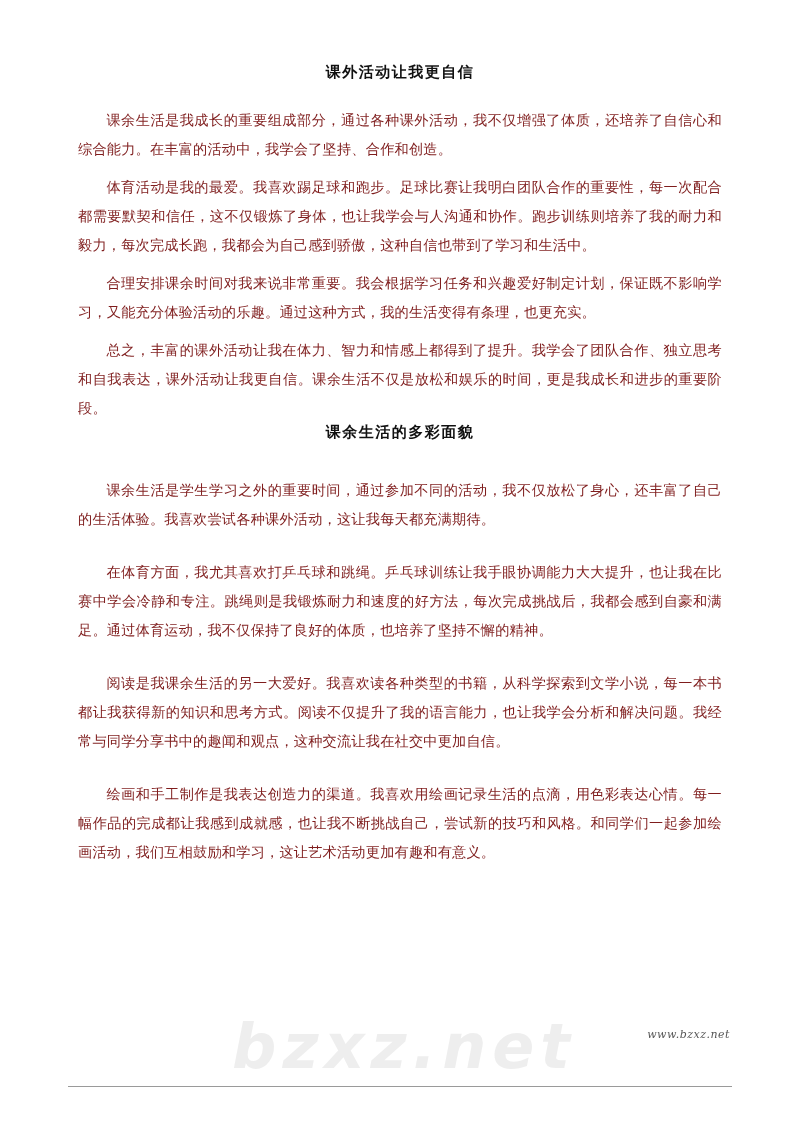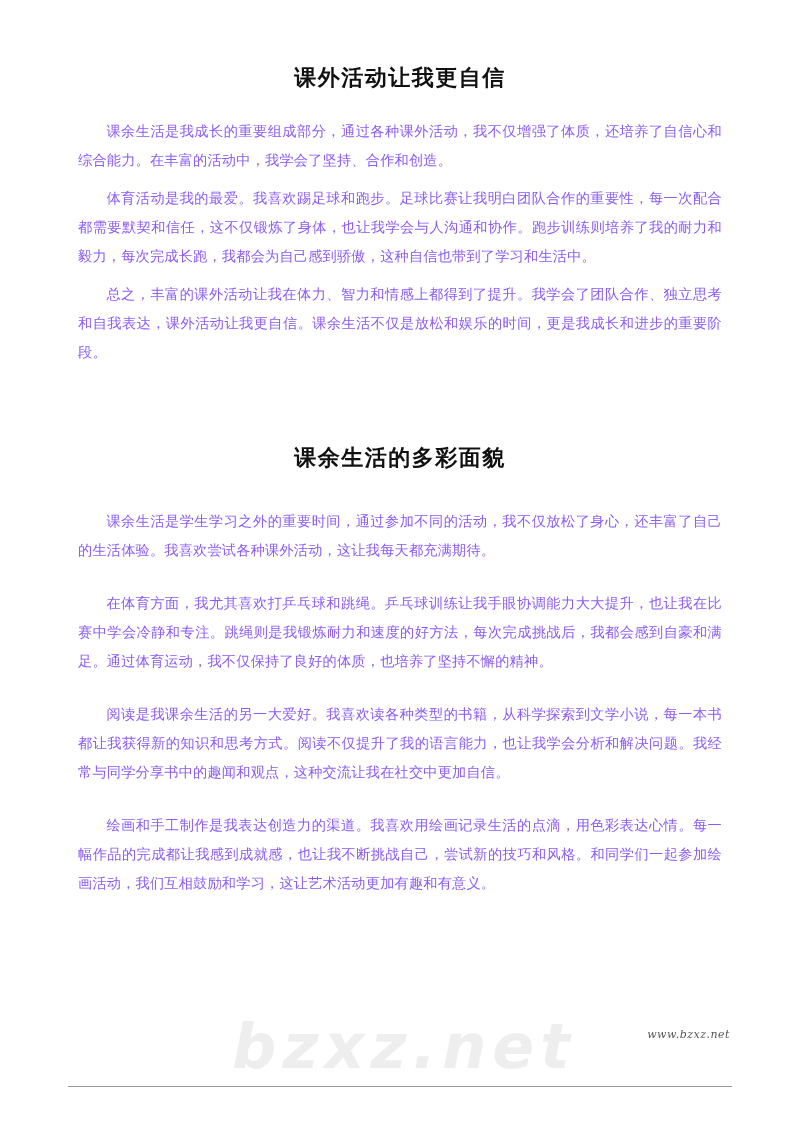--- a/index.html
+++ b/index.html
@@ -24,38 +24,38 @@
     background: #ffffff;
   }
   .content {
     position: absolute;
     left: 78px;
     top: 0;
     width: 644px;
   }
   .doc-title {
     text-align: center;
-    font-size: 22px;
+    font-size: 15px;
     font-weight: bold;
     letter-spacing: 1.5px;
     margin: 0;
     padding: 0;
     color: #111;
   }
   .title-1 { margin-top: 63px; }
-  .title-2 { margin-top: 76px; }
+  .title-2 { }
   .para {
     font-size: 14.2px;
     line-height: 29px;
     text-align: justify;
     text-justify: inter-ideograph;
     margin: 0;
     padding: 0;
     text-indent: 2em;
-    color: #8b5cf6;
+    color: #7f1d1d;
     letter-spacing: 0.2px;
   }
   .section-1 .para:first-of-type { margin-top: 24px; }
   .section-1 .para + .para { margin-top: 9px; }
   .section-2 .para:first-of-type { margin-top: 34px; }
   .section-2 .para + .para { margin-top: 24px; }
 
   .watermark {
     position: absolute;
     left: 8px;
@@ -96,20 +96,21 @@
 <div class="page">
 
   <div class="watermark">bzxz.net</div>
 
   <div class="content">
 
     <div class="section-1">
       <h1 class="doc-title title-1">课外活动让我更自信</h1>
       <p class="para">课余生活是我成长的重要组成部分，通过各种课外活动，我不仅增强了体质，还培养了自信心和综合能力。在丰富的活动中，我学会了坚持、合作和创造。</p>
       <p class="para">体育活动是我的最爱。我喜欢踢足球和跑步。足球比赛让我明白团队合作的重要性，每一次配合都需要默契和信任，这不仅锻炼了身体，也让我学会与人沟通和协作。跑步训练则培养了我的耐力和毅力，每次完成长跑，我都会为自己感到骄傲，这种自信也带到了学习和生活中。</p>
+      <p class="para">合理安排课余时间对我来说非常重要。我会根据学习任务和兴趣爱好制定计划，保证既不影响学习，又能充分体验活动的乐趣。通过这种方式，我的生活变得有条理，也更充实。</p>
       <p class="para">总之，丰富的课外活动让我在体力、智力和情感上都得到了提升。我学会了团队合作、独立思考和自我表达，课外活动让我更自信。课余生活不仅是放松和娱乐的时间，更是我成长和进步的重要阶段。</p>
     </div>
 
     <div class="section-2">
       <h1 class="doc-title title-2">课余生活的多彩面貌</h1>
       <p class="para">课余生活是学生学习之外的重要时间，通过参加不同的活动，我不仅放松了身心，还丰富了自己的生活体验。我喜欢尝试各种课外活动，这让我每天都充满期待。</p>
       <p class="para">在体育方面，我尤其喜欢打乒乓球和跳绳。乒乓球训练让我手眼协调能力大大提升，也让我在比赛中学会冷静和专注。跳绳则是我锻炼耐力和速度的好方法，每次完成挑战后，我都会感到自豪和满足。通过体育运动，我不仅保持了良好的体质，也培养了坚持不懈的精神。</p>
       <p class="para">阅读是我课余生活的另一大爱好。我喜欢读各种类型的书籍，从科学探索到文学小说，每一本书都让我获得新的知识和思考方式。阅读不仅提升了我的语言能力，也让我学会分析和解决问题。我经常与同学分享书中的趣闻和观点，这种交流让我在社交中更加自信。</p>
       <p class="para">绘画和手工制作是我表达创造力的渠道。我喜欢用绘画记录生活的点滴，用色彩表达心情。每一幅作品的完成都让我感到成就感，也让我不断挑战自己，尝试新的技巧和风格。和同学们一起参加绘画活动，我们互相鼓励和学习，这让艺术活动更加有趣和有意义。</p>
     </div>

